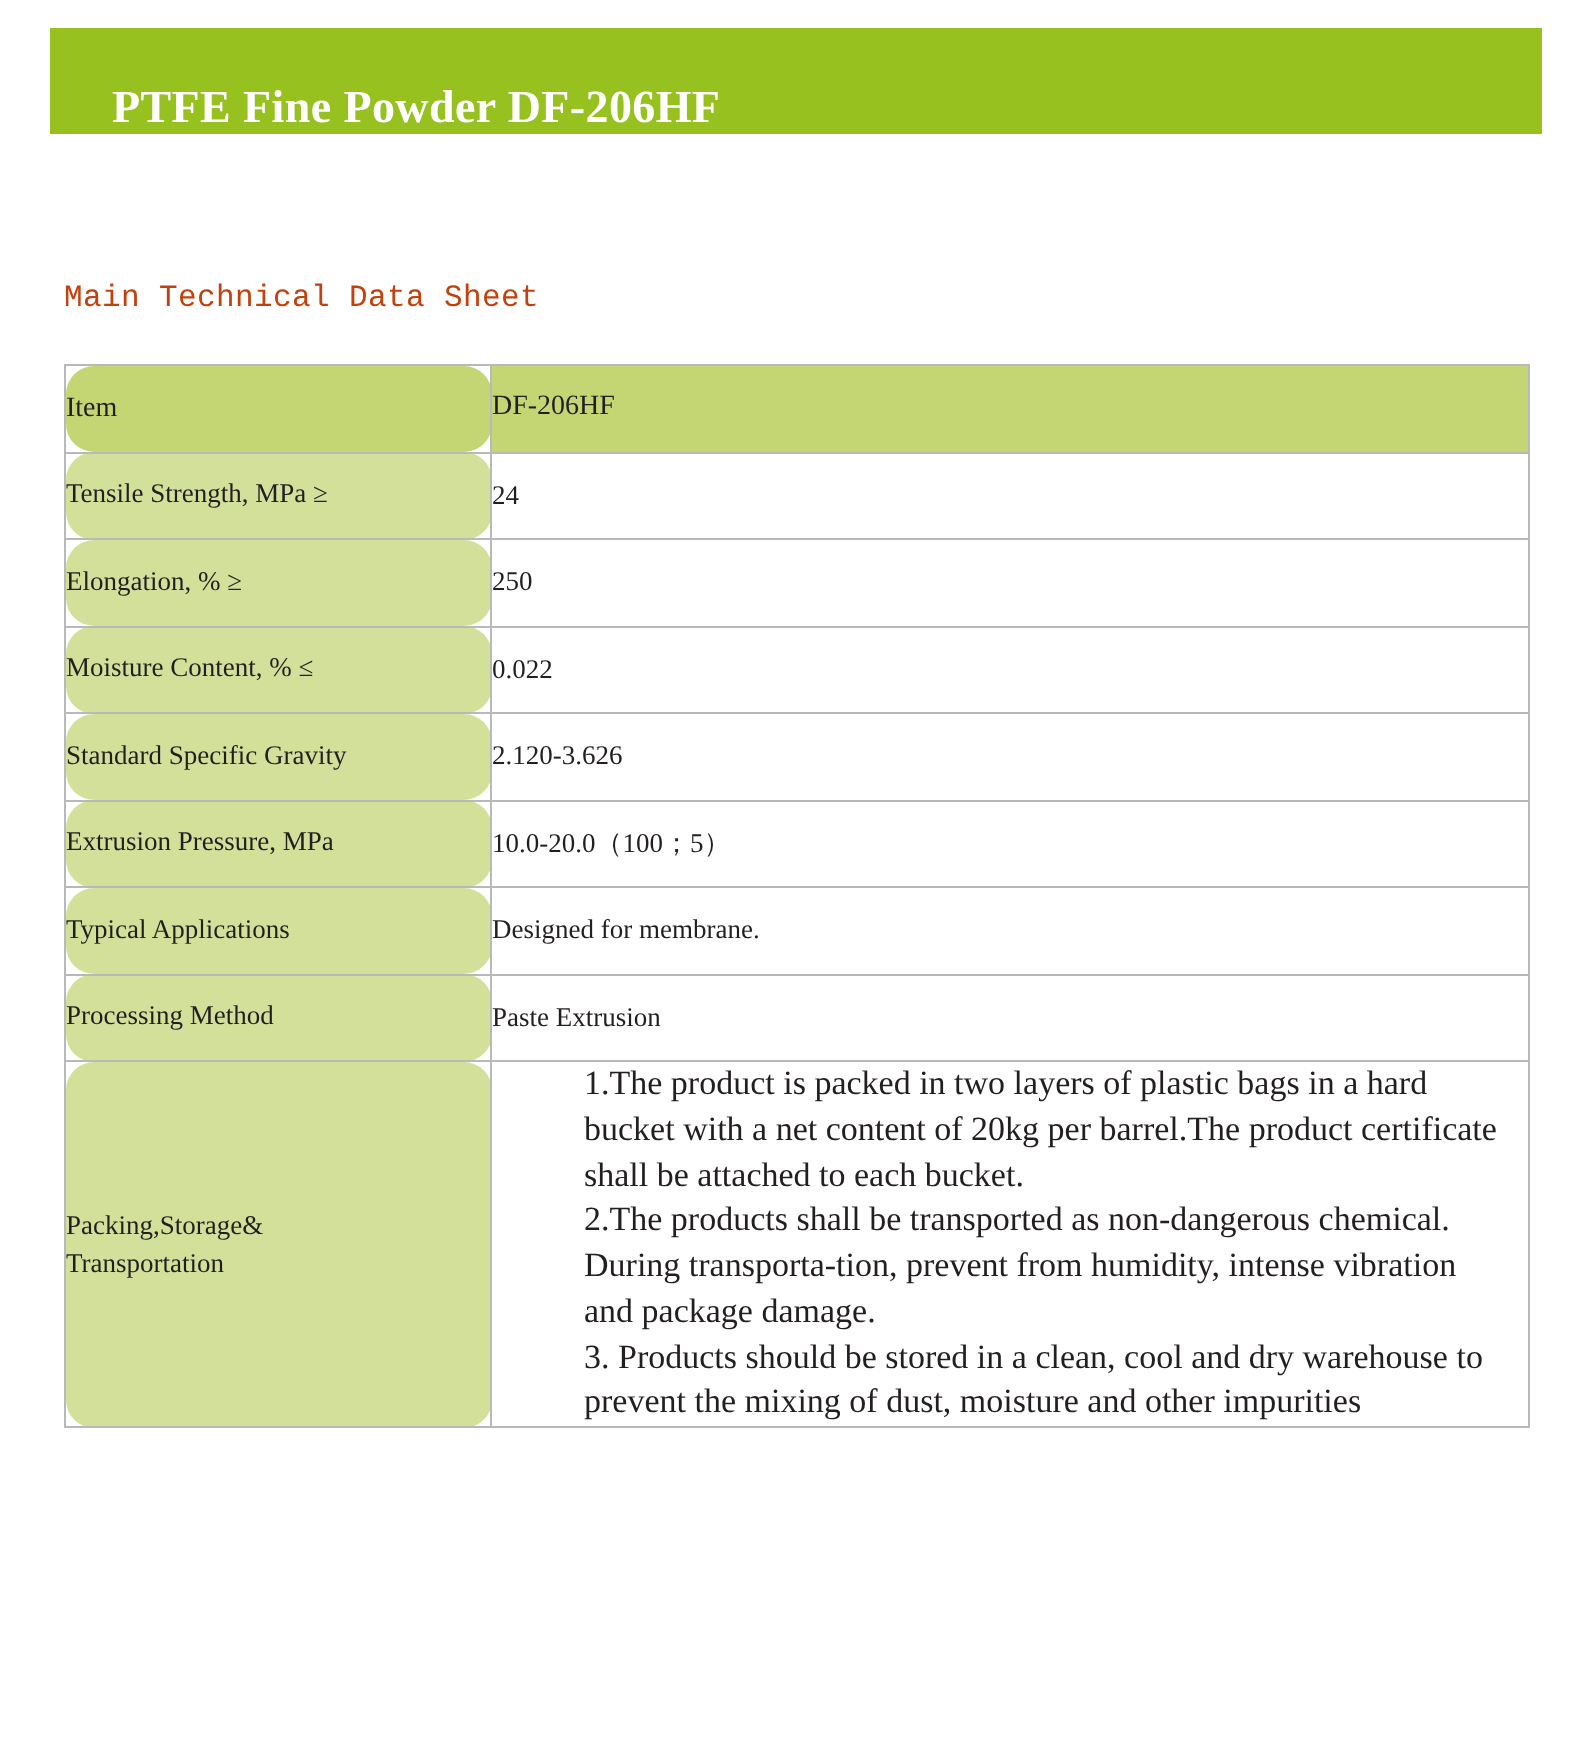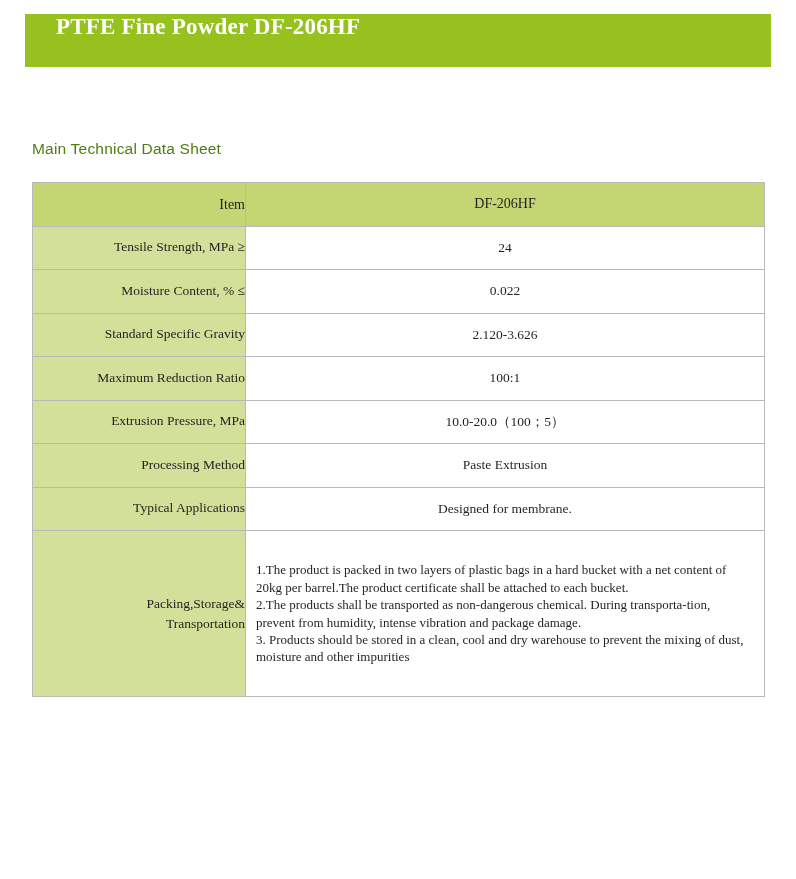--- a/index.html
+++ b/index.html
@@ -21,36 +21,36 @@
     box-sizing: border-box;
   }
   .header-banner {
     position: absolute;
     left: 25px;
     top: 14px;
     width: 746px;
     height: 53px;
     background: #96c11f;
     display: flex;
-    align-items: flex-start;
+    align-items: flex-end;
   }
   .header-title {
     color: #ffffff;
     font-family: "Liberation Serif", serif;
     font-weight: bold;
     font-size: 23px;
     letter-spacing: 0.2px;
     padding-left: 31px;
   }
   .section-label {
     position: absolute;
     left: 32px;
     top: 140px;
-    color: #4d7c0f;
-    font-family: Liberation Sans, sans-serif;
+    color: #c2410c;
+    font-family: Liberation Mono, monospace;
     font-size: 15.5px;
     letter-spacing: 0.2px;
   }
   table.spec {
     position: absolute;
     left: 32px;
     top: 182px;
     width: 733px;
     border-collapse: collapse;
     table-layout: fixed;
@@ -58,27 +58,28 @@
   table.spec td {
     border: 1px solid #b9b9b9;
     font-family: "Liberation Serif", serif;
     font-size: 13.5px;
     vertical-align: middle;
     padding: 0;
   }
   td.label {
     width: 212px;
     background: #d3e09a;
-    text-align: right;
+    text-align: left;
     height: 42.5px;
     line-height: 1.25;
+    border-radius: 14px;
   }
   td.value {
     background: #ffffff;
-    text-align: center;
+    text-align: left;
     height: 42.5px;
   }
   tr.head td.label {
     background: #c4d674;
     font-size: 14px;
   }
   tr.head td.value {
     background: #c4d674;
     font-size: 14px;
   }
@@ -89,22 +90,23 @@
     height: 165px;
     margin-top: 14px;
   }
   tr.notes td.value {
     background: #ffffff;
     text-align: left;
     height: 165px;
     padding: 0 14px 0 10px;
   }
   .notes-body {
-    font-size: 13px;
+    font-size: 17px;
     line-height: 1.34;
+    margin-left: 36px;
   }
   .notes-body p {
     margin: 0;
   }
   .nowrap-cell {
     white-space: pre-line;
   }
 </style>
 </head>
 <body>
@@ -121,42 +123,42 @@
     <tbody>
       <tr class="head">
         <td class="label">Item</td>
         <td class="value">DF-206HF</td>
       </tr>
       <tr>
         <td class="label">Tensile Strength, MPa ≥</td>
         <td class="value">24</td>
       </tr>
       <tr>
+        <td class="label">Elongation, % ≥</td>
+        <td class="value">250</td>
+      </tr>
+      <tr>
         <td class="label">Moisture Content, % ≤</td>
         <td class="value">0.022</td>
       </tr>
       <tr>
         <td class="label">Standard Specific Gravity</td>
         <td class="value">2.120-3.626</td>
       </tr>
       <tr>
-        <td class="label">Maximum Reduction Ratio</td>
-        <td class="value">100:1</td>
-      </tr>
-      <tr>
         <td class="label">Extrusion Pressure, MPa</td>
         <td class="value">10.0-20.0（100；5）</td>
       </tr>
       <tr>
+        <td class="label">Typical Applications</td>
+        <td class="value">Designed for membrane.</td>
+      </tr>
+      <tr>
         <td class="label">Processing Method</td>
         <td class="value">Paste Extrusion</td>
-      </tr>
-      <tr>
-        <td class="label">Typical Applications</td>
-        <td class="value">Designed for membrane.</td>
       </tr>
       <tr class="notes">
         <td class="label multiline nowrap-cell">Packing,Storage&amp;
 Transportation</td>
         <td class="value">
           <div class="notes-body">
             <p>1.The product is packed in two layers of plastic bags in a hard bucket with a net content of 20kg per barrel.The product certificate shall be attached to each bucket.</p>
             <p>2.The products shall be transported as non-dangerous chemical. During transporta-tion, prevent from humidity, intense vibration and package damage.</p>
             <p>3. Products should be stored in a clean, cool and dry warehouse to prevent the mixing of dust, moisture and other impurities</p>
           </div>

